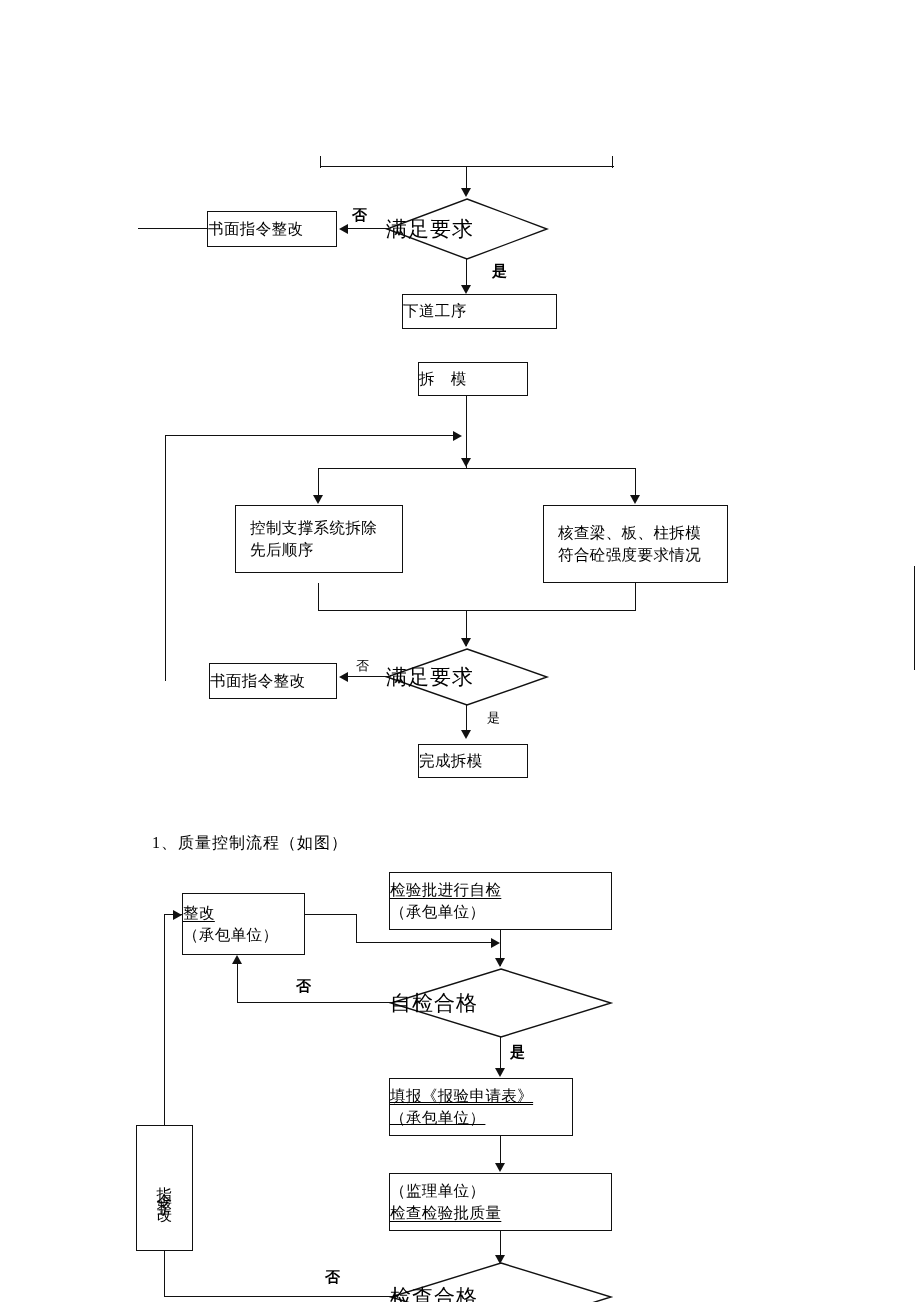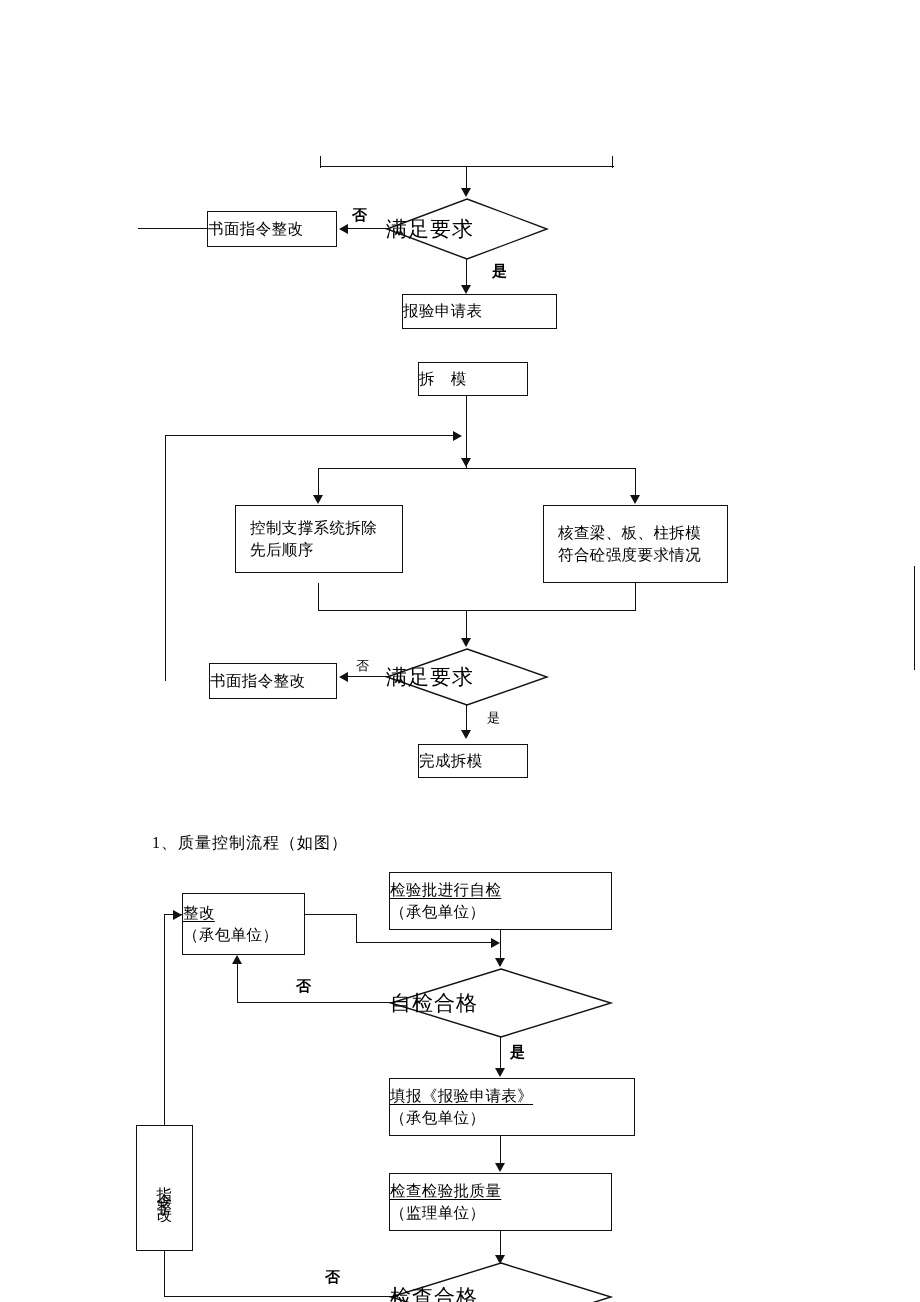--- a/index.html
+++ b/index.html
@@ -166,21 +166,21 @@
     <div class="line center-txt">书面指令整改</div>
   </div>
 
   <div class="hline" style="left:138px; top:228px; width:70px;"></div>
 
   <div class="vline" style="left:466px; top:259px; height:30px;"></div>
   <div class="arrow down" style="left:461px; top:285px;"></div>
   <div class="branch-label" style="left:492px; top:262px;">是</div>
 
   <div class="node-box" style="left:402px; top:294px; width:155px; height:35px;">
-    <div class="line center-txt">报验申请表</div>
+    <div class="line center-txt">下道工序</div>
   </div>
 
   <div class="node-box" style="left:418px; top:362px; width:110px; height:34px;">
     <div class="line center-txt">拆　模</div>
   </div>
 
   <div class="vline" style="left:466px; top:396px; height:72px;"></div>
   <div class="arrow down" style="left:461px; top:458px;"></div>
 
   <div class="vline" style="left:165px; top:435px; height:246px;"></div>
@@ -264,31 +264,31 @@
 
   <div class="hline" style="left:237px; top:1002px; width:155px;"></div>
   <div class="vline" style="left:237px; top:963px; height:40px;"></div>
   <div class="arrow up" style="left:232px; top:955px;"></div>
   <div class="branch-label" style="left:296px; top:977px;">否</div>
 
   <div class="vline" style="left:500px; top:1037px; height:38px;"></div>
   <div class="arrow down" style="left:495px; top:1068px;"></div>
   <div class="branch-label" style="left:510px; top:1043px;">是</div>
 
-  <div class="node-box" style="left:389px; top:1078px; width:246px; height:58px;">
+  <div class="node-box" style="left:389px; top:1078px; width:184px; height:58px;text-decoration:underline;">
     <div class="line center-txt u-line">填报《报验申请表》</div>
     <div class="line center-txt">（承包单位）</div>
   </div>
 
   <div class="vline" style="left:500px; top:1136px; height:34px;"></div>
   <div class="arrow down" style="left:495px; top:1163px;"></div>
 
   <div class="node-box" style="left:389px; top:1173px; width:223px; height:58px;">
+    <div class="line center-txt">（监理单位）</div>
     <div class="line center-txt u-line">检查检验批质量</div>
-    <div class="line center-txt">（监理单位）</div>
   </div>
 
   <div class="vline" style="left:500px; top:1231px; height:30px;"></div>
   <div class="arrow down" style="left:495px; top:1255px;"></div>
 
   <div class="diamond" style="left:390px; top:1262px; width:222px; height:70px;">
     <svg width="222" height="70" viewBox="0 0 222 70" aria-hidden="true">
       <polygon points="111,1 221,35 111,69 1,35" fill="#ffffff" stroke="#111111" stroke-width="1.4"></polygon>
     </svg>
     <div class="dlabel">检查合格</div>

